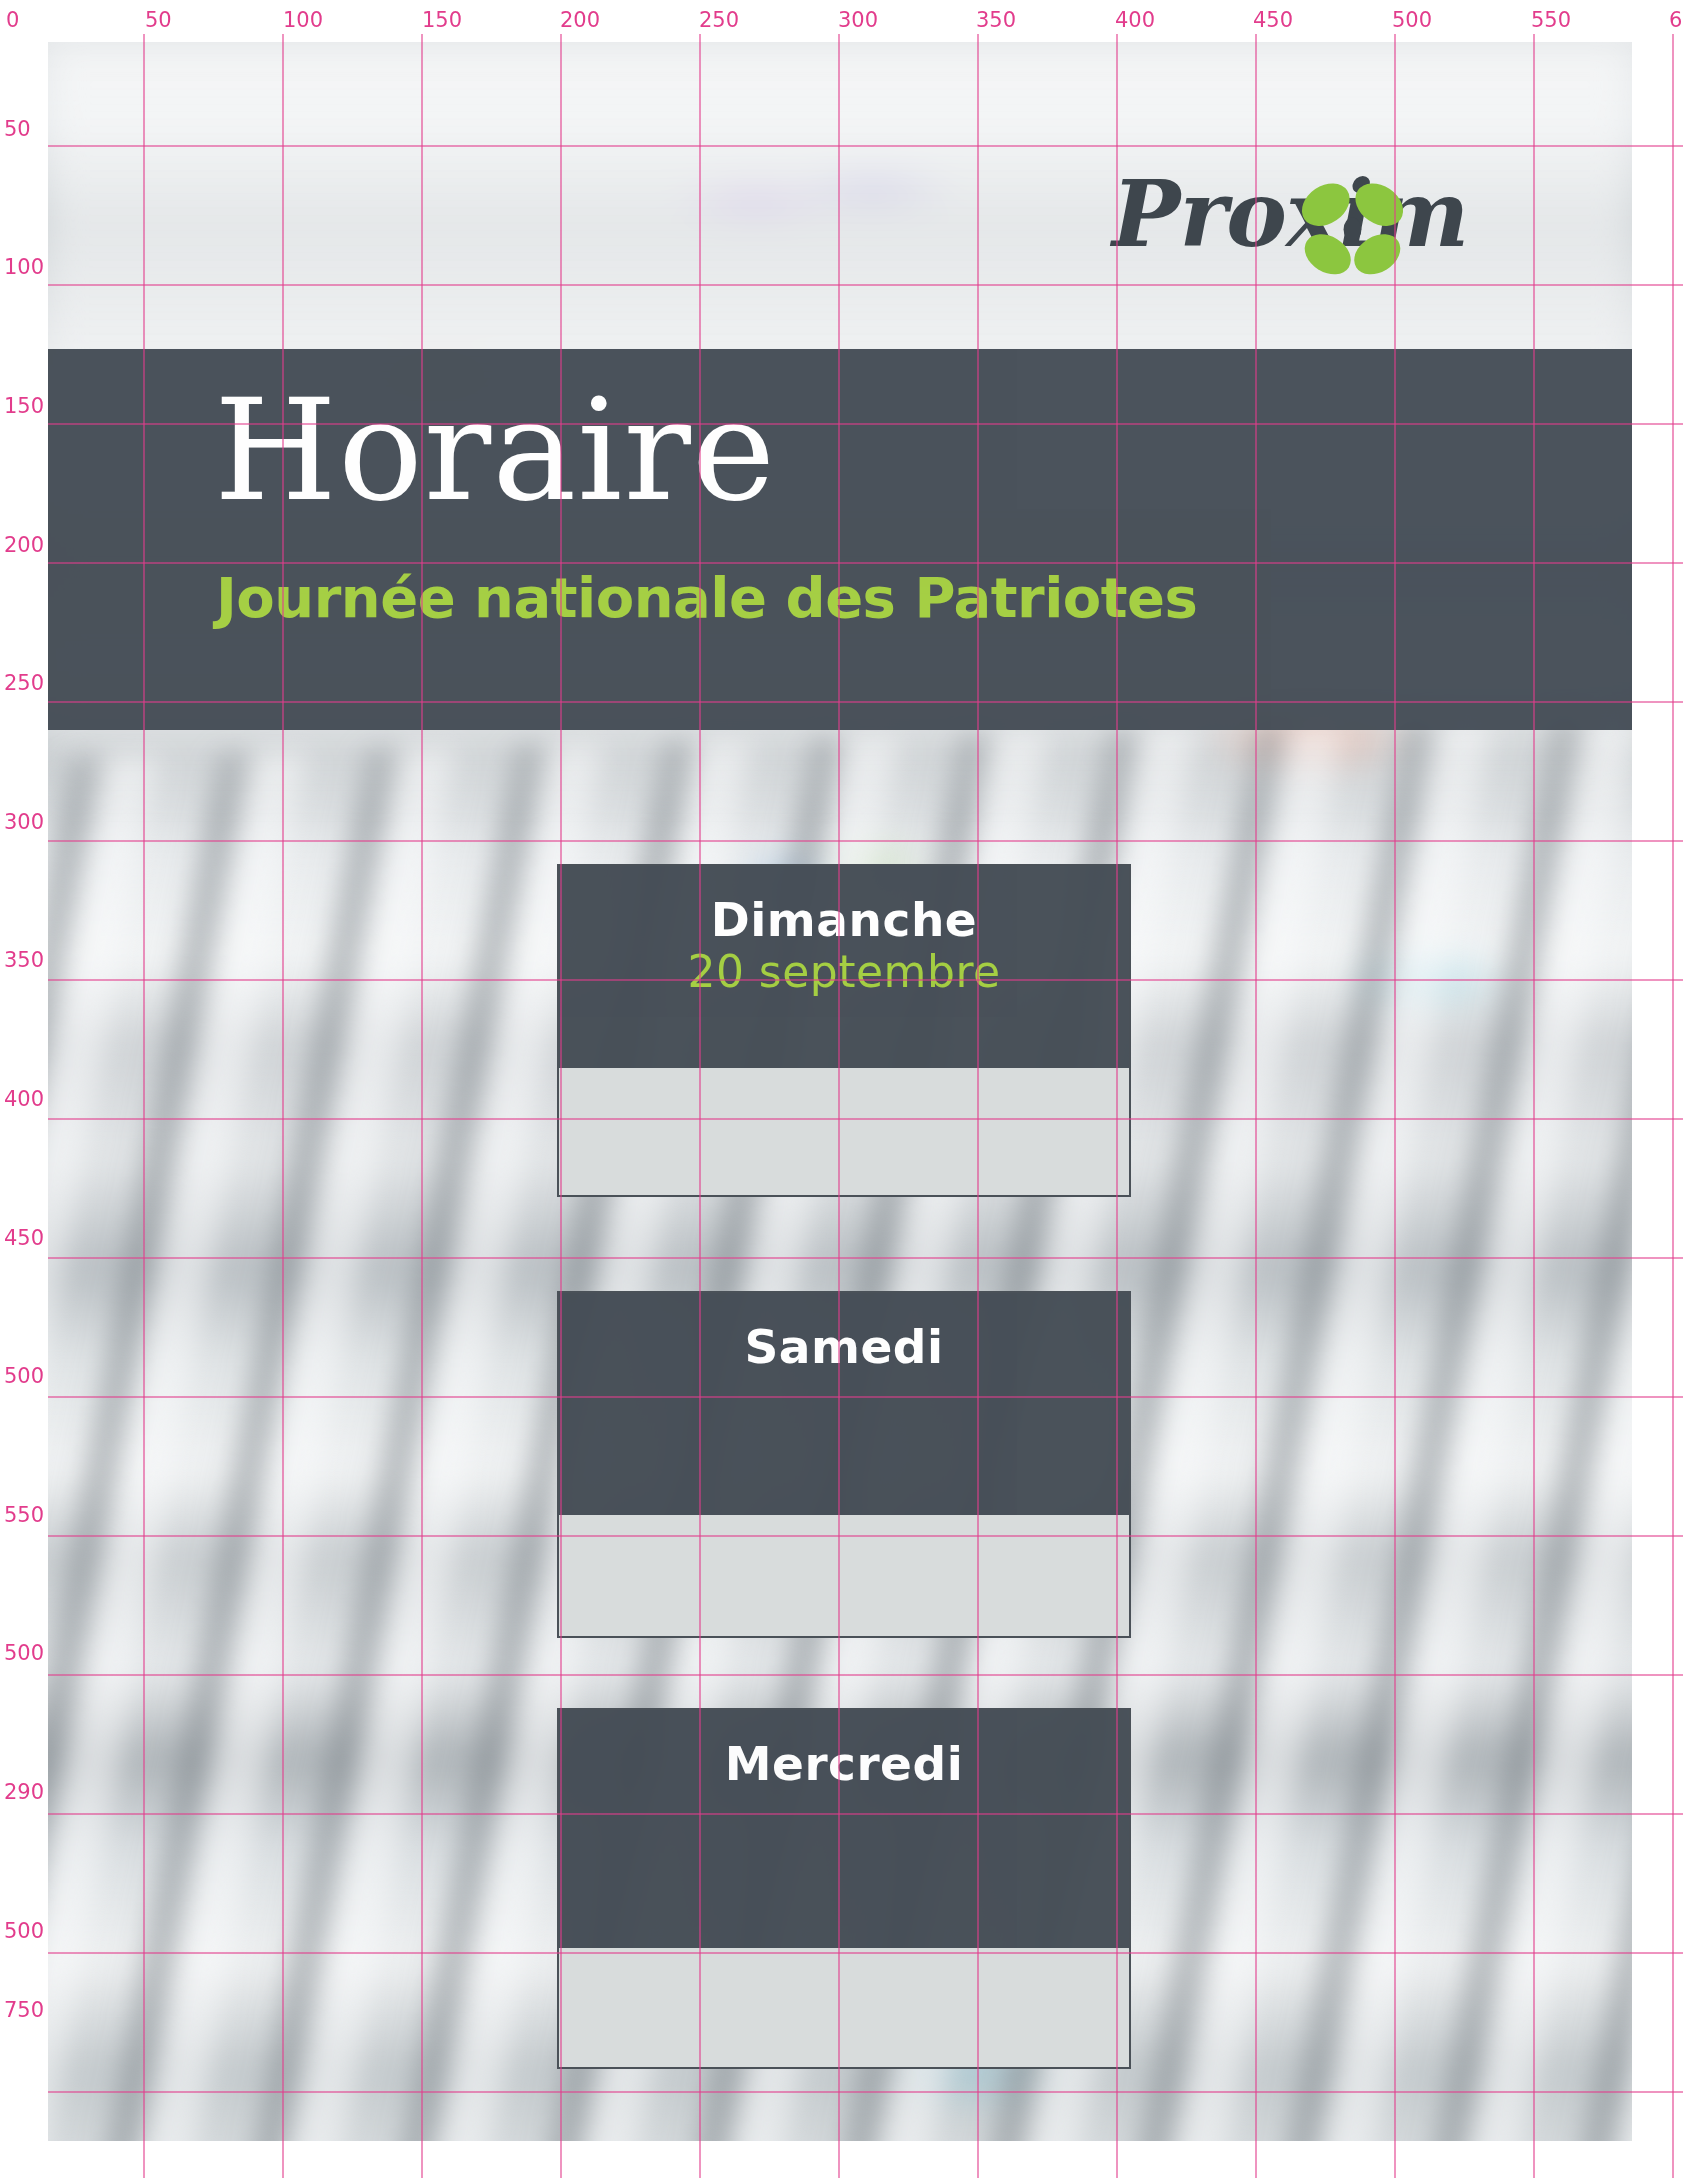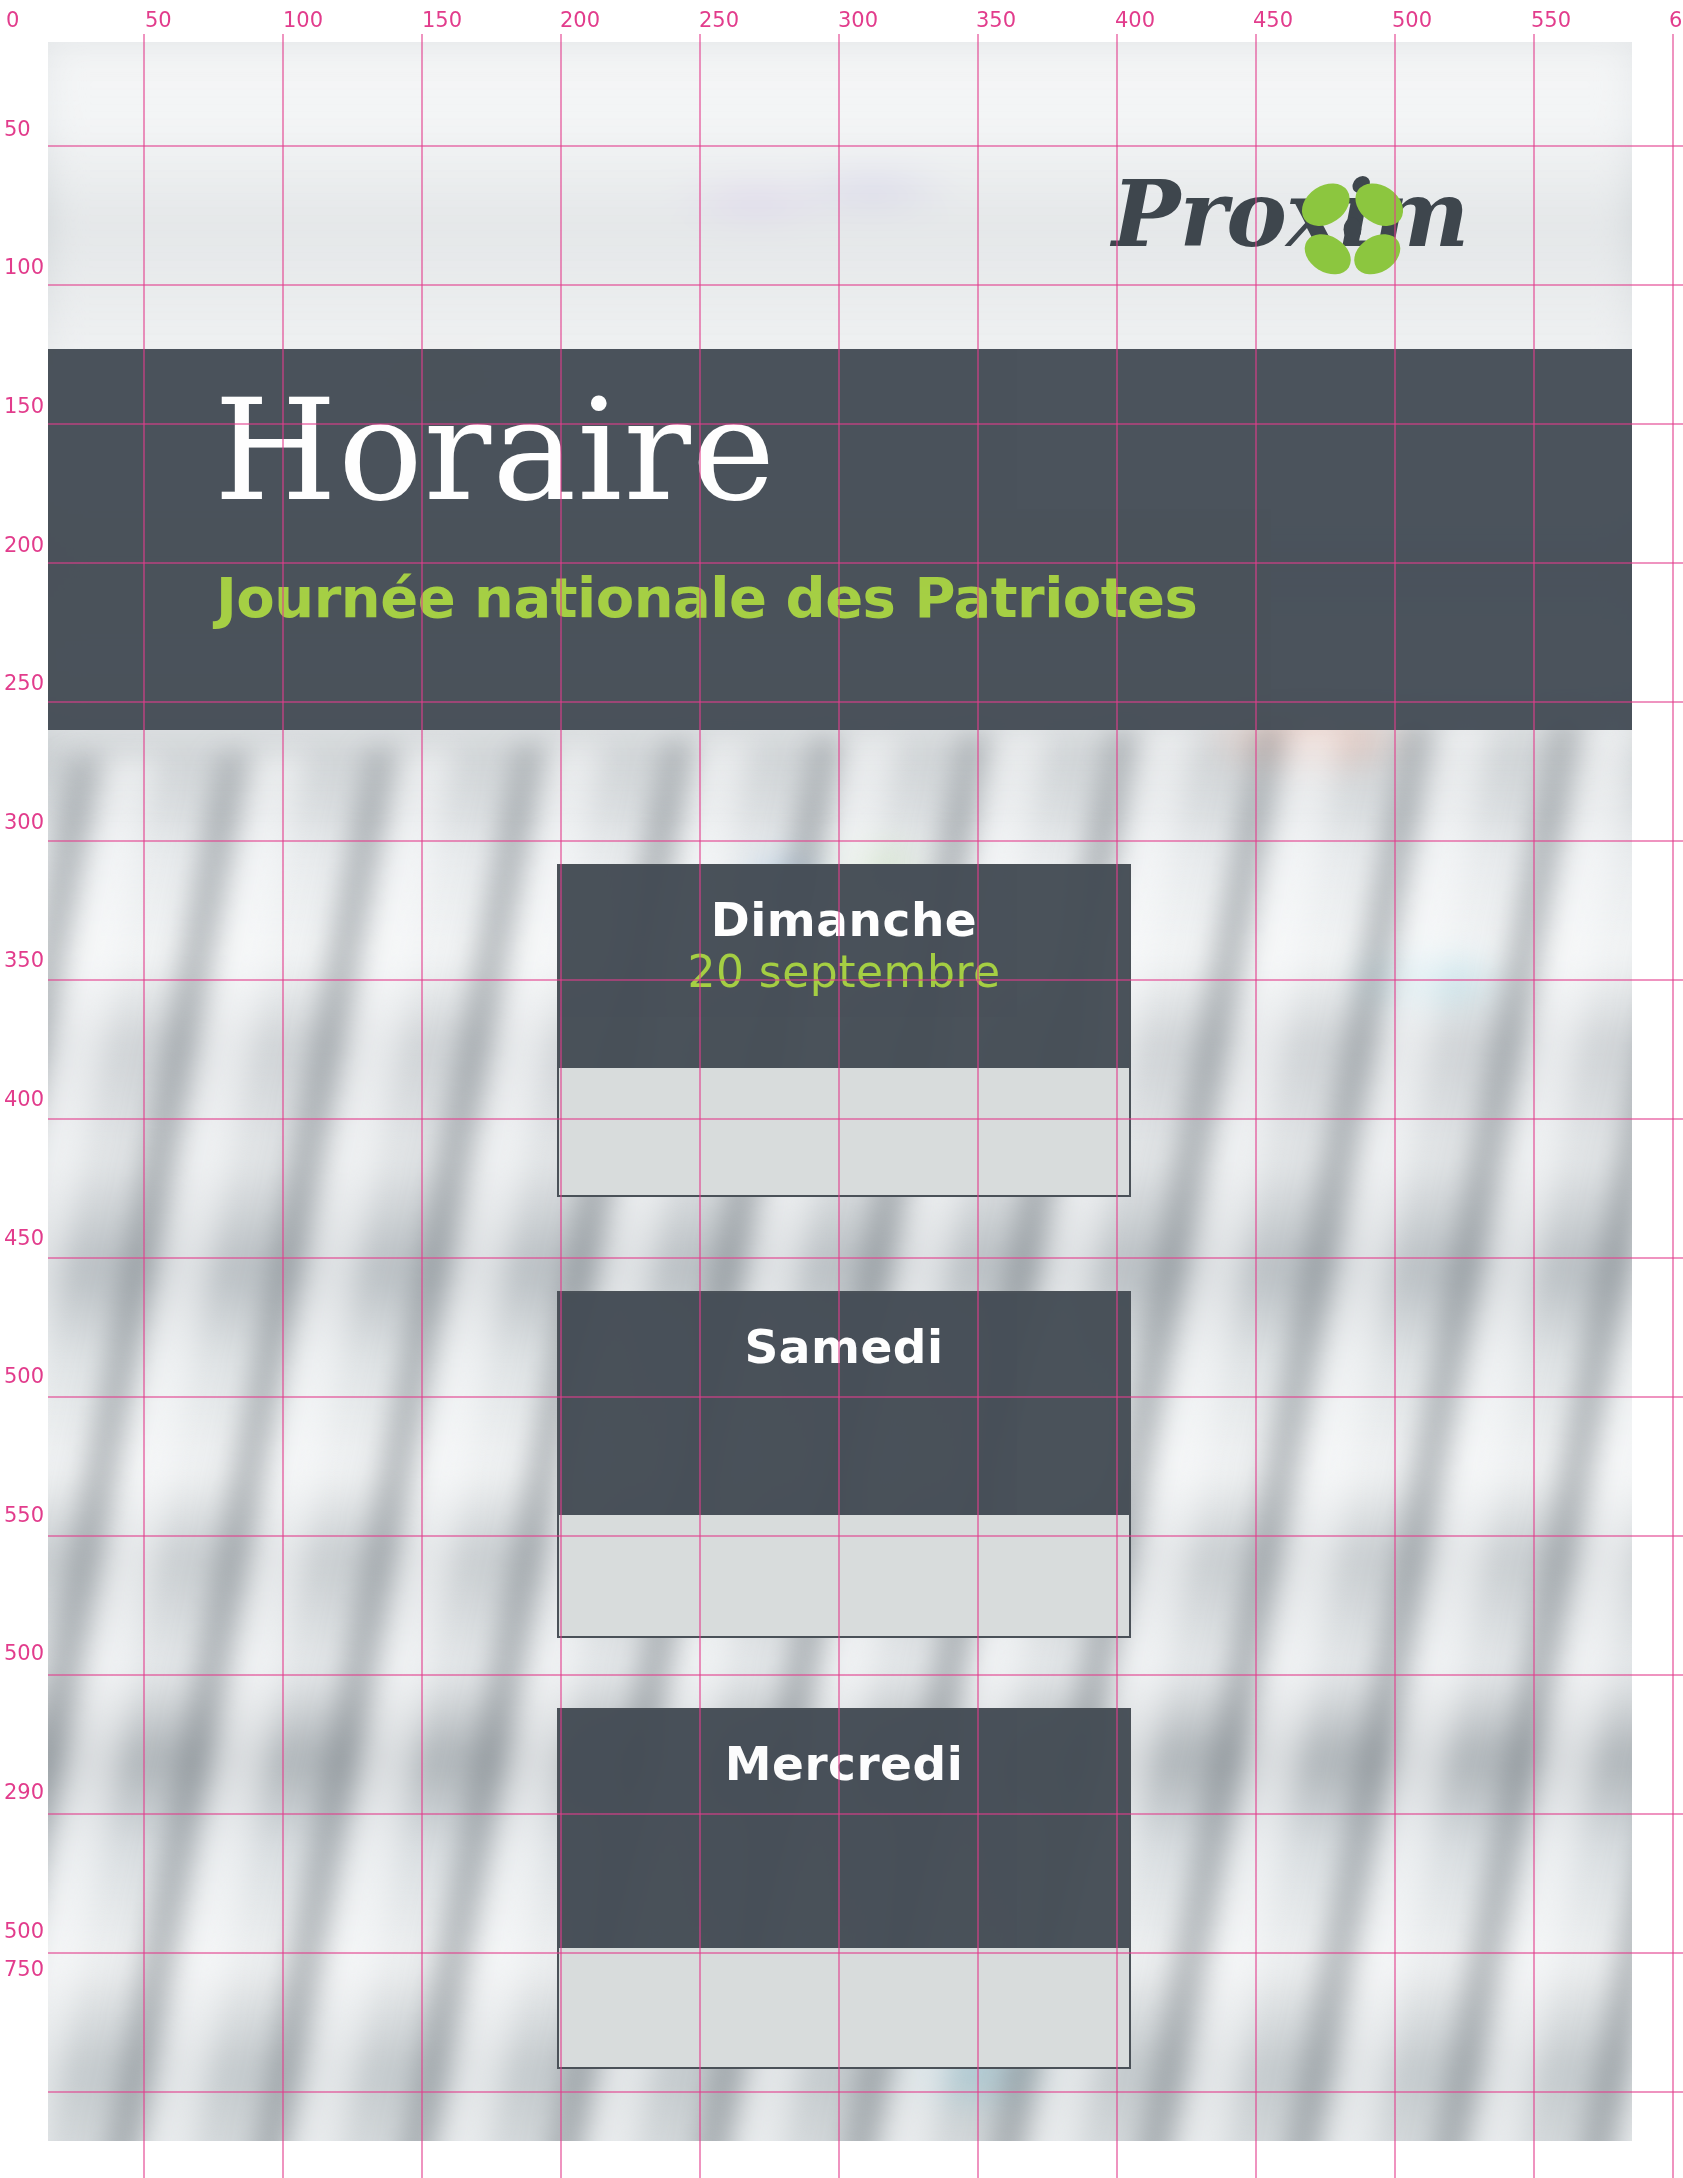--- a/index.html
+++ b/index.html
@@ -351,16 +351,16 @@
       <div class="tick-label left" style="top: 671px;">250</div>
       <div class="tick-label left" style="top: 810px;">300</div>
       <div class="tick-label left" style="top: 948px;">350</div>
       <div class="tick-label left" style="top: 1087px;">400</div>
       <div class="tick-label left" style="top: 1226px;">450</div>
       <div class="tick-label left" style="top: 1364px;">500</div>
       <div class="tick-label left" style="top: 1503px;">550</div>
       <div class="tick-label left" style="top: 1641px;">500</div>
       <div class="tick-label left" style="top: 1780px;">290</div>
       <div class="tick-label left" style="top: 1919px;">500</div>
-      <div class="tick-label left" style="top: 1957px;">750</div>
+      <div class="tick-label left" style="top: 1998px;">750</div>
     </div>
 </div>
 
 
 </body></html>

